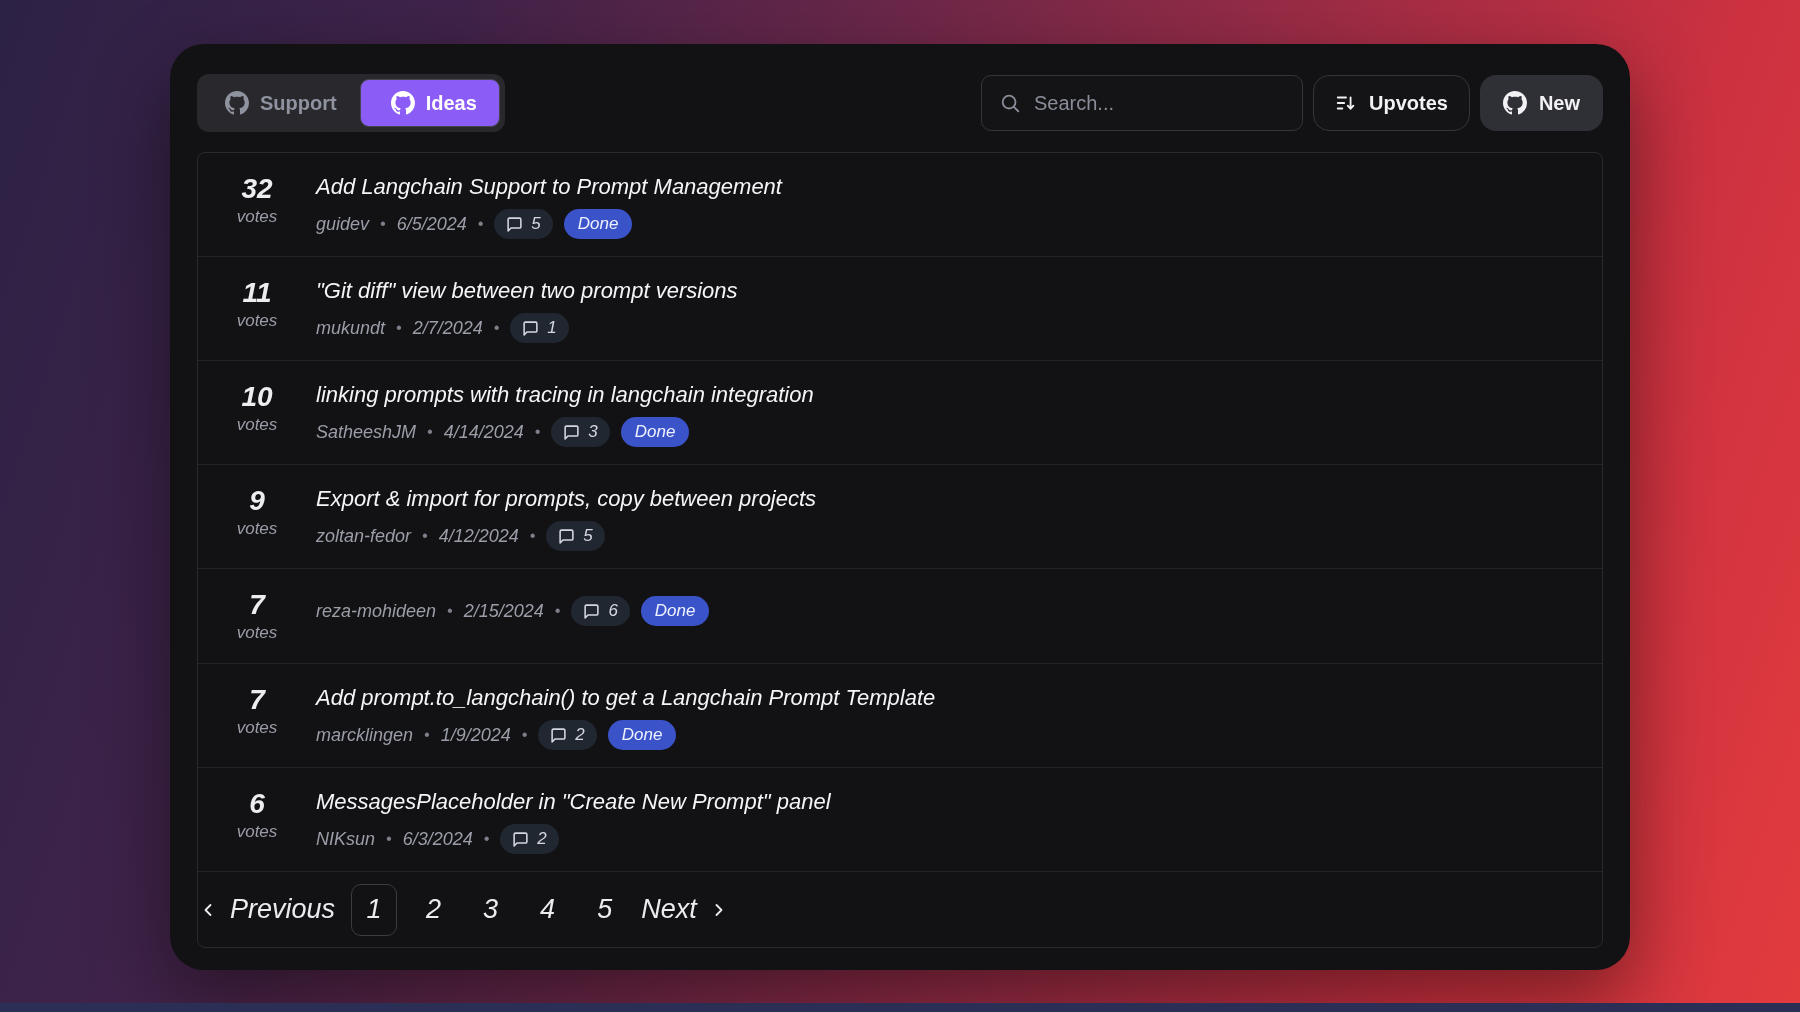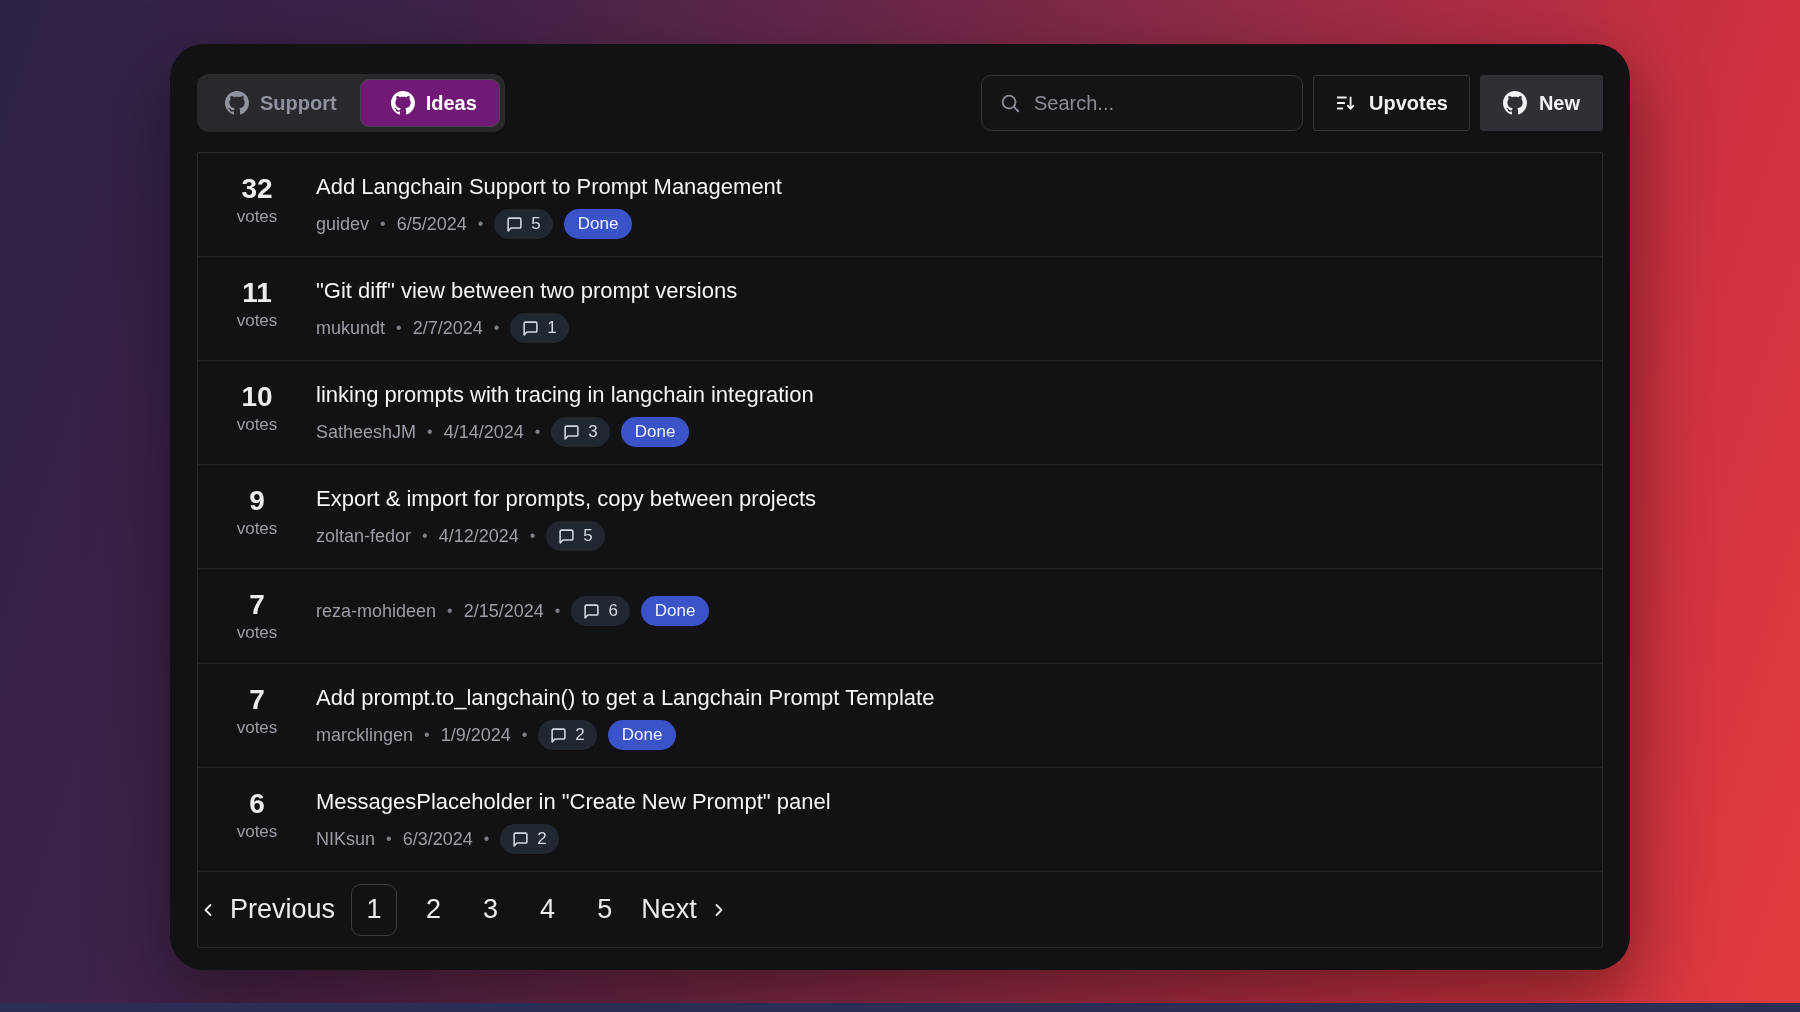--- a/index.html
+++ b/index.html
@@ -13,32 +13,32 @@
   .card {
     position:absolute; left:170px; top:44px; width:1460px; height:926px;
     background:#121214; border-radius:34px;
     box-shadow:0 30px 80px rgba(0,0,0,.45);
     padding:30px 27px 26px;
   }
   .header { display:flex; justify-content:space-between; align-items:center; }
   .tabs { display:inline-flex; align-items:center; background:#28282d; border-radius:12px; padding:5px; }
   .tab { display:flex; align-items:center; gap:11px; padding:0 22px; height:48px; border-radius:9px;
          font-size:20px; font-weight:600; color:#8f93a0; cursor:pointer; border:1px solid transparent; }
-  .tab.active { background:#701a75; border:1px solid #46464c; color:#ffffff;padding-left:30px; }
+  .tab.active { background:#8b5cf6; border:1px solid #46464c; color:#ffffff;padding-left:30px; }
   .controls { display:flex; align-items:center; gap:10px; }
   .search { display:flex; align-items:center; gap:13px; width:322px; height:56px; border:1px solid #34343b;
             border-radius:10px; background:#141417; padding:0 17px; }
   .search input { background:transparent; border:none; outline:none; color:#e8e8ee; font-size:20px; width:100%;
                   font-family:inherit; }
   .search input::placeholder { color:#8a8d98; }
-  .btn { display:flex; align-items:center; gap:12px; height:56px; border-radius:3px; font-size:20px;
+  .btn { display:flex; align-items:center; gap:12px; height:56px; border-radius:16px; font-size:20px;
          font-weight:600; color:#f2f2f5; cursor:pointer; }
   .btn-sort { border:1px solid #34343b; background:#141417; padding:0 21px; }
   .btn-new { background:#2f2f36; padding:0 23px;justify-content:space-between; }
-  .panel { margin-top:20px; border:1px solid #29292e; border-radius:2px; overflow:hidden; }
+  .panel { margin-top:20px; border:1px solid #29292e; border-radius:8px; overflow:hidden;font-style:italic; }
   .row { display:flex; padding:18px 0 17px; border-top:1px solid #232328; }
   .row:first-child { border-top:none; }
   .votes-col { width:118px; flex:none; text-align:center; padding-top:3px; }
   .vote-num { font-size:28px; font-weight:700; color:#ecedf0; line-height:30px; }
   .vote-label { font-size:17px; color:#9b9ea8; line-height:26px; }
   .row-title { font-size:22px; font-weight:500; color:#f5f5f7; line-height:27px; margin-top:2px; cursor:pointer; }
   .row-meta { display:flex; align-items:center; gap:11px; margin-top:9px; font-size:18px; color:#9b9ea8; height:30px; }
   .dot { color:#7c7f89; font-size:16px; }
   .pill-comments { display:flex; align-items:center; gap:8px; background:#212731; color:#d3d8e0;
                    border-radius:999px; padding:0 12px; height:30px; font-size:17px; cursor:pointer; }

